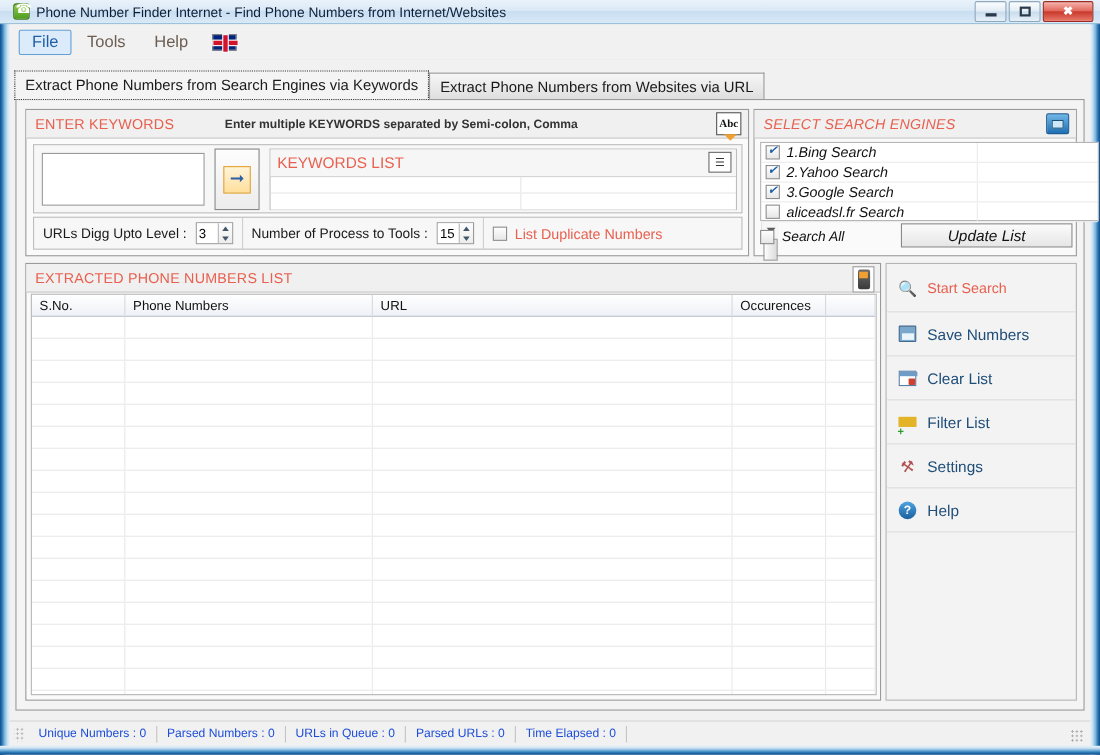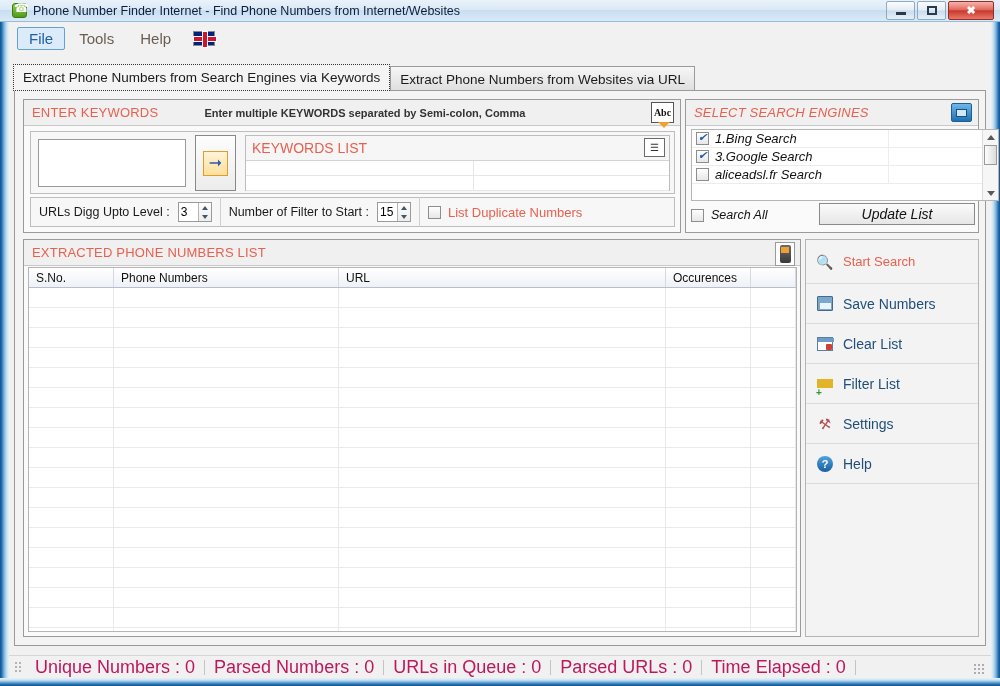--- a/index.html
+++ b/index.html
@@ -248,21 +248,21 @@
   #se-icon {
     position: absolute; right: 6px; top: 3px; width: 21px; height: 19px;
     border: 1px solid #1d5e96; border-radius: 2px;
     background: linear-gradient(to bottom,#6fb7e8,#1f6fb3);
     display: flex; align-items: center; justify-content: center;
     cursor: default;
   }
   #se-icon .inner { width: 11px; height: 8px; background: #cfe7f7; border: 1px solid #14537f; }
   #se-list {
     position: absolute; left: 5px; top: 29px; width: 308px; height: 72px;
-    border: 1px solid #b5b5b5; background: #fff; display: flex;
+    border: 1px solid #b5b5b5; background: #fff; display: flex; flex-direction: column;
   }
   #se-rows { flex: 1; }
   .se-row {
     height: 18px; display: flex; align-items: center;
     border-bottom: 1px solid #ececec; position: relative;
   }
   .se-row .lbl { font-size: 13px; color: #111; white-space: nowrap; }
   .se-row .sep { position: absolute; left: 196px; top: 0; bottom: 0; width: 1px; background: #ececec; }
   .se-row .chk { margin-left: 4px; margin-right: 6px; }
   #se-scroll {
@@ -375,21 +375,21 @@
     display: flex; align-items: center;
   }
   #grip-left {
     width: 9px; height: 14px; margin-left: 4px; margin-right: 4px;
     background-image:
       radial-gradient(circle, #b4b4b4 1px, transparent 1px);
     background-size: 4px 4px; background-position: 1px 1px;
     flex: none;
   }
   .status-cell {
-    font-size: 18px; color: #be185d; padding: 0 9px;
+    font-size: 11px; color: #1d4ed8; padding: 0 9px;
     border-right: 1px solid #c4c4c4; white-space: nowrap;
     height: 15px; display: flex; align-items: center;
   }
   .status-cell:first-of-type { border-left: 1px solid #c4c4c4; }
   #grip-right {
     position: absolute; right: 6px; bottom: 3px; width: 12px; height: 12px;
     background-image: radial-gradient(circle, #adadad 1.1px, transparent 1.1px);
     background-size: 4px 4px;
   }
 </style>
@@ -470,21 +470,21 @@
             <span class="opt-label">URLs Digg Upto Level :</span>
             <span class="spin">
               <input value="3" style="">
               <span class="ud">
                 <span class="tri-up"></span>
                 <span class="tri-dn"></span>
               </span>
             </span>
           </div>
           <div class="opt-cell">
-            <span class="opt-label">Number of Filter to Start :</span>
+            <span class="opt-label">Number of Process to Tools :</span>
             <span class="spin">
               <input value="15" style="">
               <span class="ud">
                 <span class="tri-up"></span>
                 <span class="tri-dn"></span>
               </span>
             </span>
           </div>
           <div class="opt-cell">
             <span class="chk"></span>
@@ -499,20 +499,25 @@
           <div id="se-icon">
             <span class="inner"></span>
           </div>
         </div>
 
         <div id="se-list">
           <div id="se-rows">
             <div class="se-row">
               <span class="chk checked"></span>
               <span class="lbl">1.Bing Search</span>
+              <span class="sep"></span>
+            </div>
+            <div class="se-row">
+              <span class="chk checked"></span>
+              <span class="lbl">2.Yahoo Search</span>
               <span class="sep"></span>
             </div>
             <div class="se-row">
               <span class="chk checked"></span>
               <span class="lbl">3.Google Search</span>
               <span class="sep"></span>
             </div>
             <div class="se-row">
               <span class="chk"></span>
               <span class="lbl">aliceadsl.fr Search</span>

